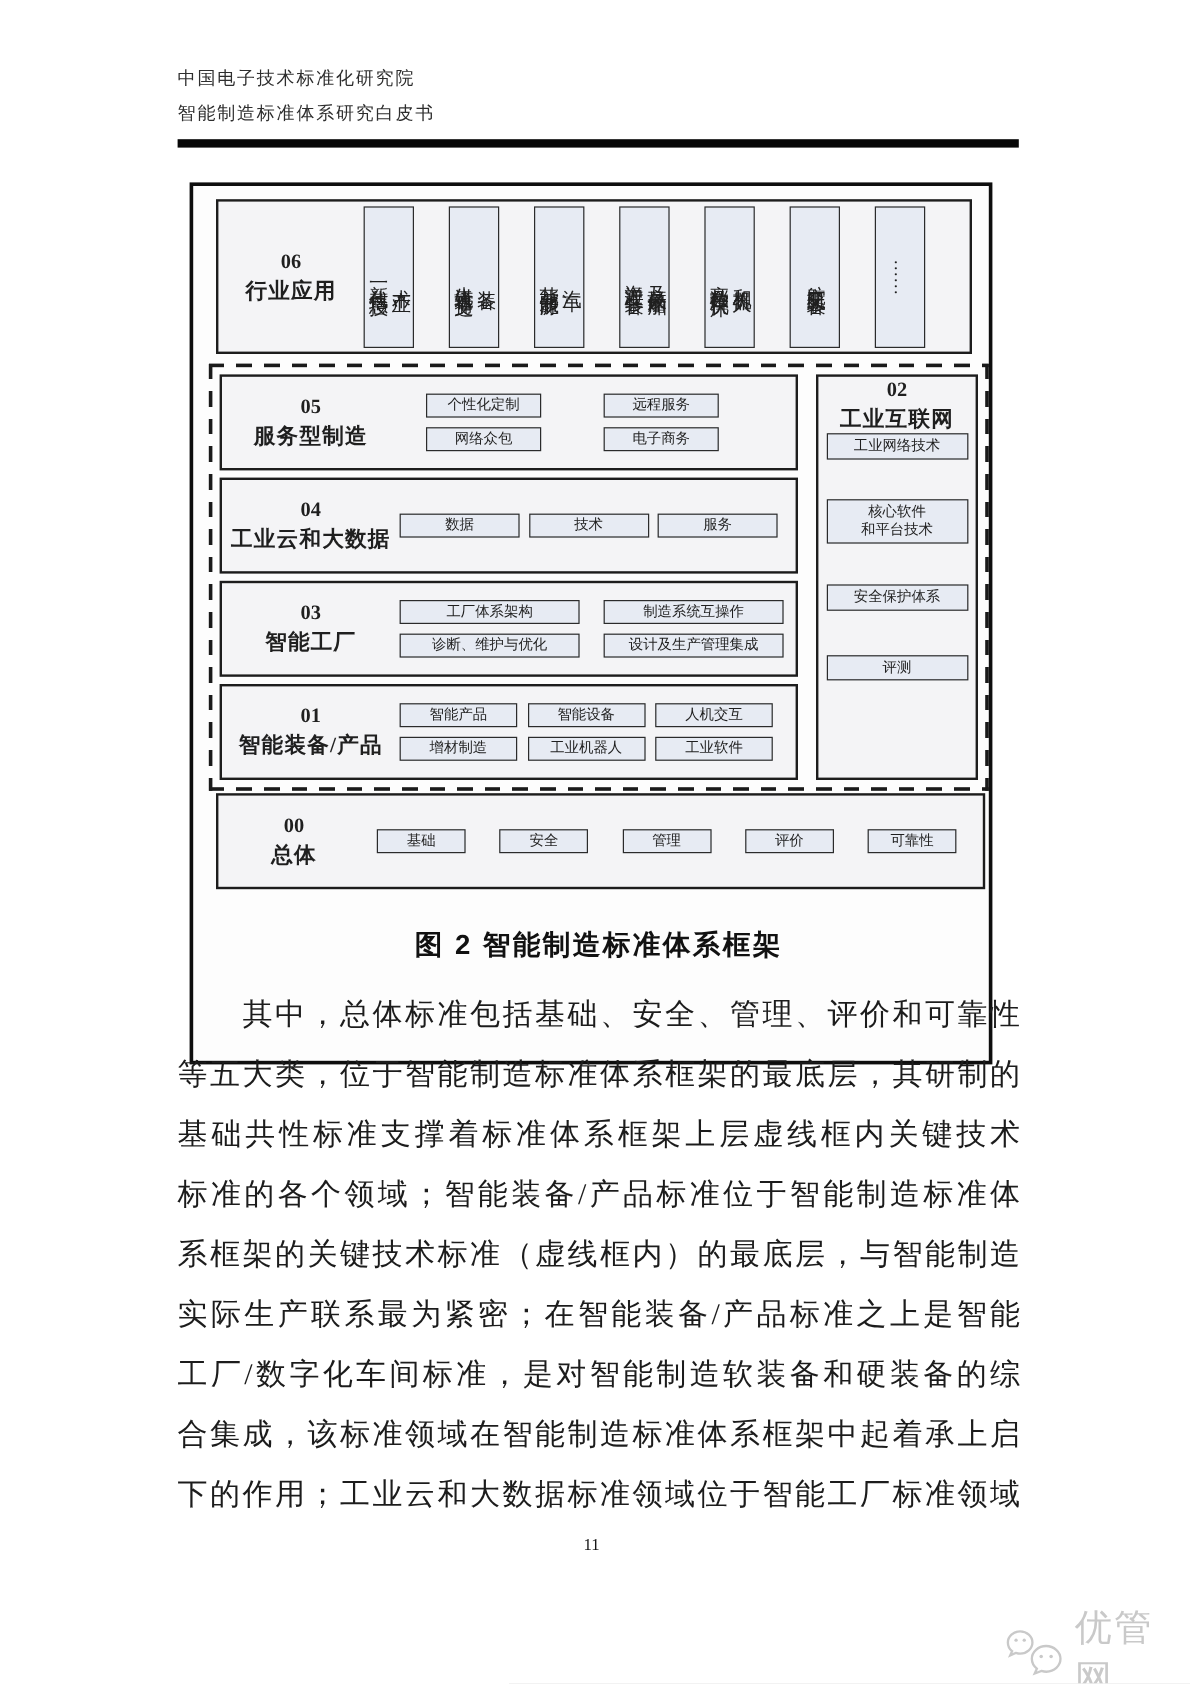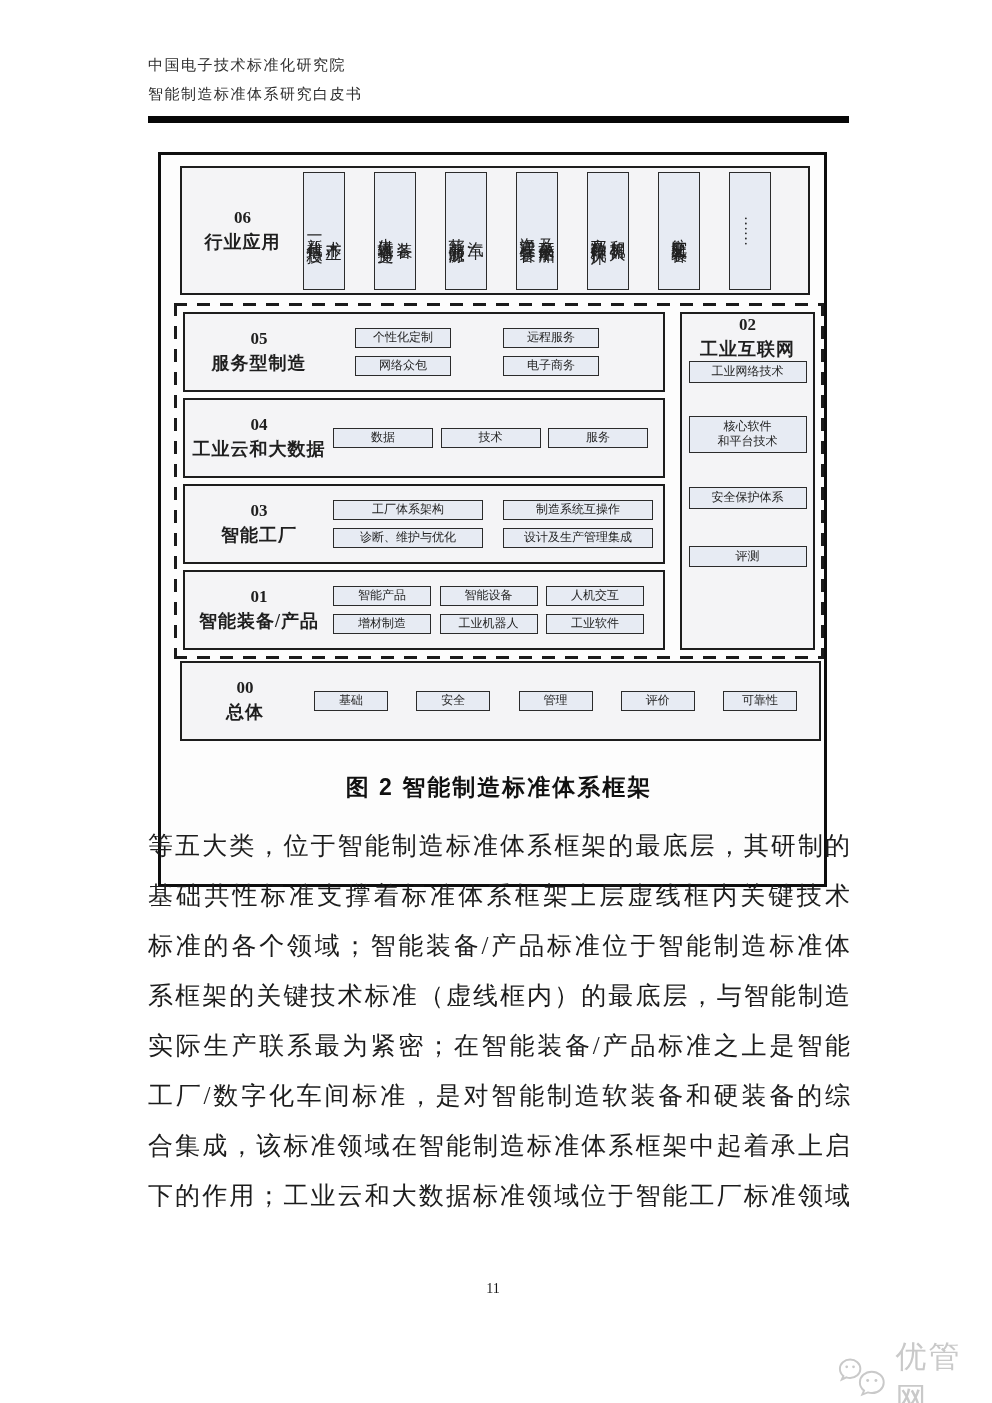--- a/index.html
+++ b/index.html
@@ -245,20 +245,21 @@
           <div class="ibox">评价</div>
           <div class="ibox">可靠性</div>
         </div>
     </div>
 
   </div>
 
   <div class="caption">图 2 智能制造标准体系框架</div>
 
   <div class="bodytext" id="body-text">
+      <div class="bline">　　其中，总体标准包括基础、安全、管理、评价和可靠性</div>
       <div class="bline">等五大类，位于智能制造标准体系框架的最底层，其研制的</div>
       <div class="bline">基础共性标准支撑着标准体系框架上层虚线框内关键技术</div>
       <div class="bline">标准的各个领域；智能装备/产品标准位于智能制造标准体</div>
       <div class="bline">系框架的关键技术标准（虚线框内）的最底层，与智能制造</div>
       <div class="bline">实际生产联系最为紧密；在智能装备/产品标准之上是智能</div>
       <div class="bline">工厂/数字化车间标准，是对智能制造软装备和硬装备的综</div>
       <div class="bline">合集成，该标准领域在智能制造标准体系框架中起着承上启</div>
       <div class="bline">下的作用；工业云和大数据标准领域位于智能工厂标准领域</div>
     </div>
 

